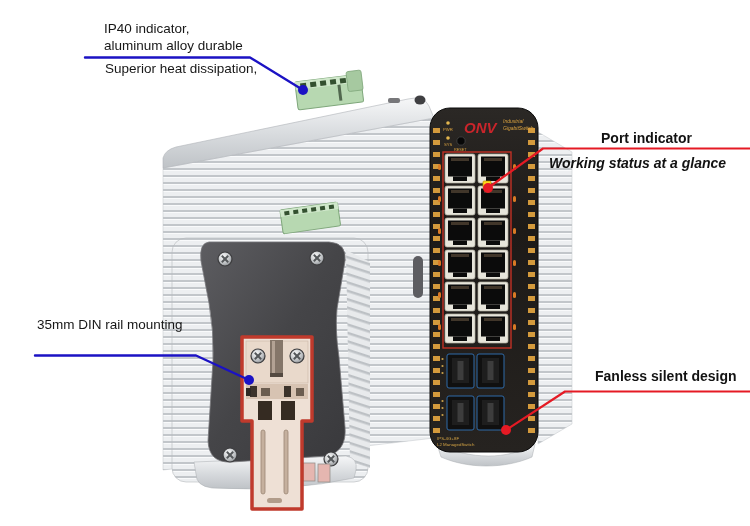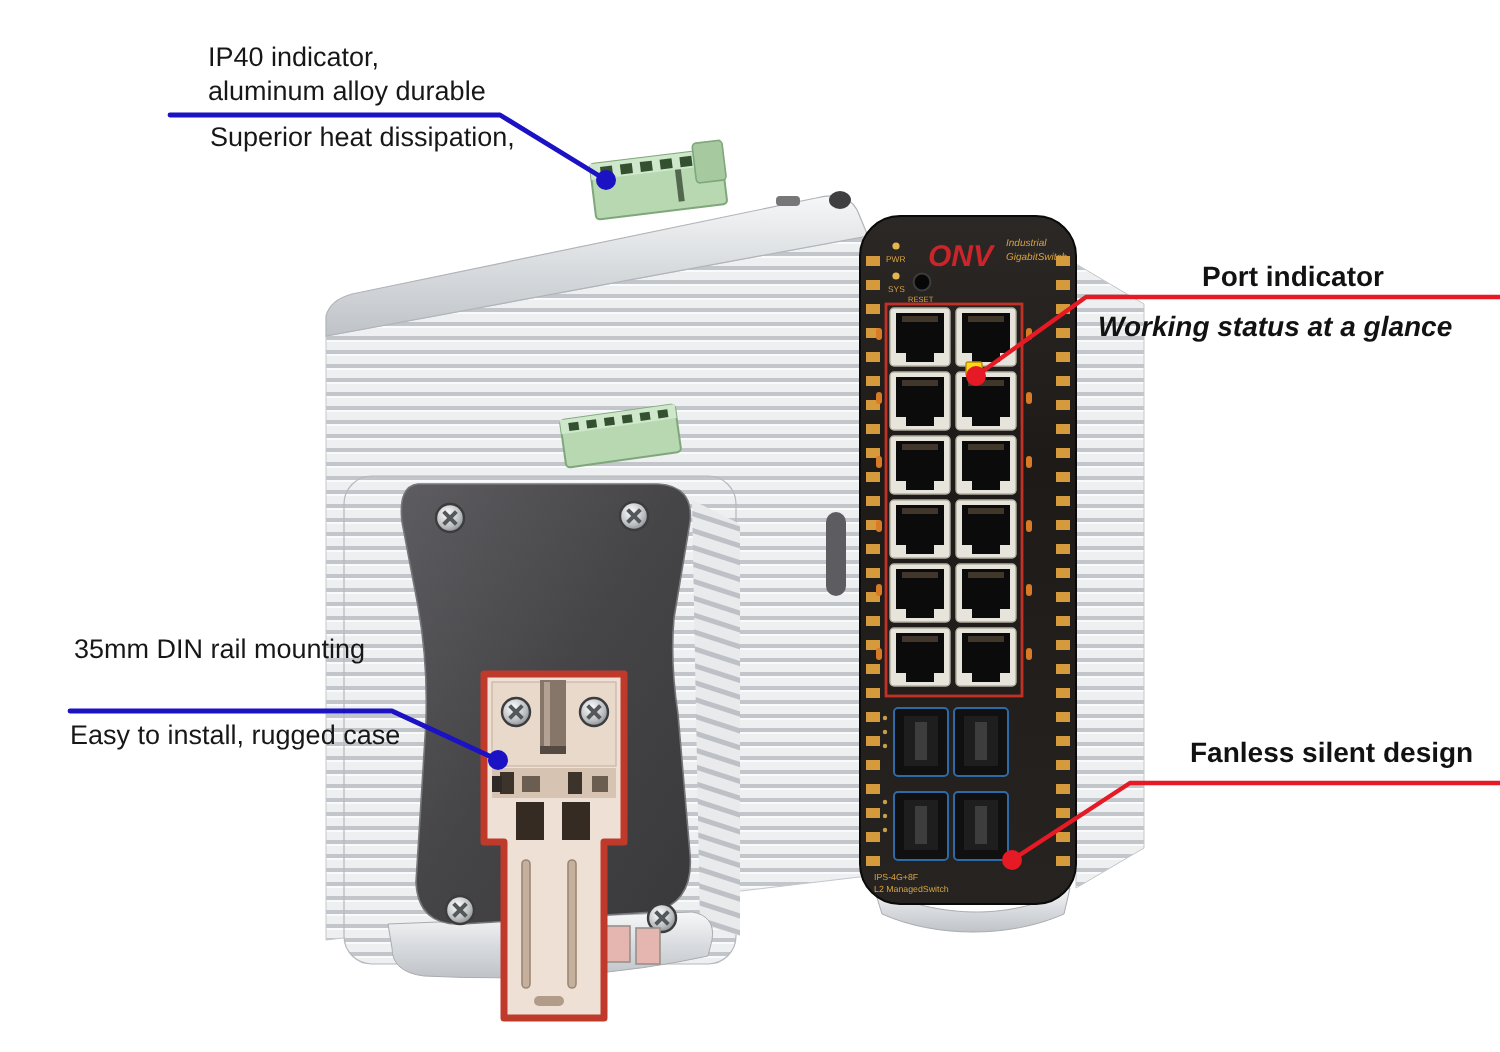--- a/index.html
+++ b/index.html
@@ -231,16 +231,15 @@
     <div>aluminum alloy durable</div>
   </div>
   <div class="co" style="left:105px;top:60px;">
     <div>Superior heat dissipation,</div>
   </div>
 
   <div class="co bold" style="left:565px;top:129px;margin-left:36px;">Port indicator</div>
   <div class="co bold" style="left:549px;top:154px;font-style:italic;">Working status at a glance</div>
 
   <div class="co" style="left:37px;top:316px;">35mm DIN rail mounting</div>
-  <div class="co" style="left:35px;top:359px;">Easy to install, rugged case</div>
 
   <div class="co bold" style="left:567px;top:367px;margin-left:28px;">Fanless silent design</div>
 </div>
 
 </body></html>

